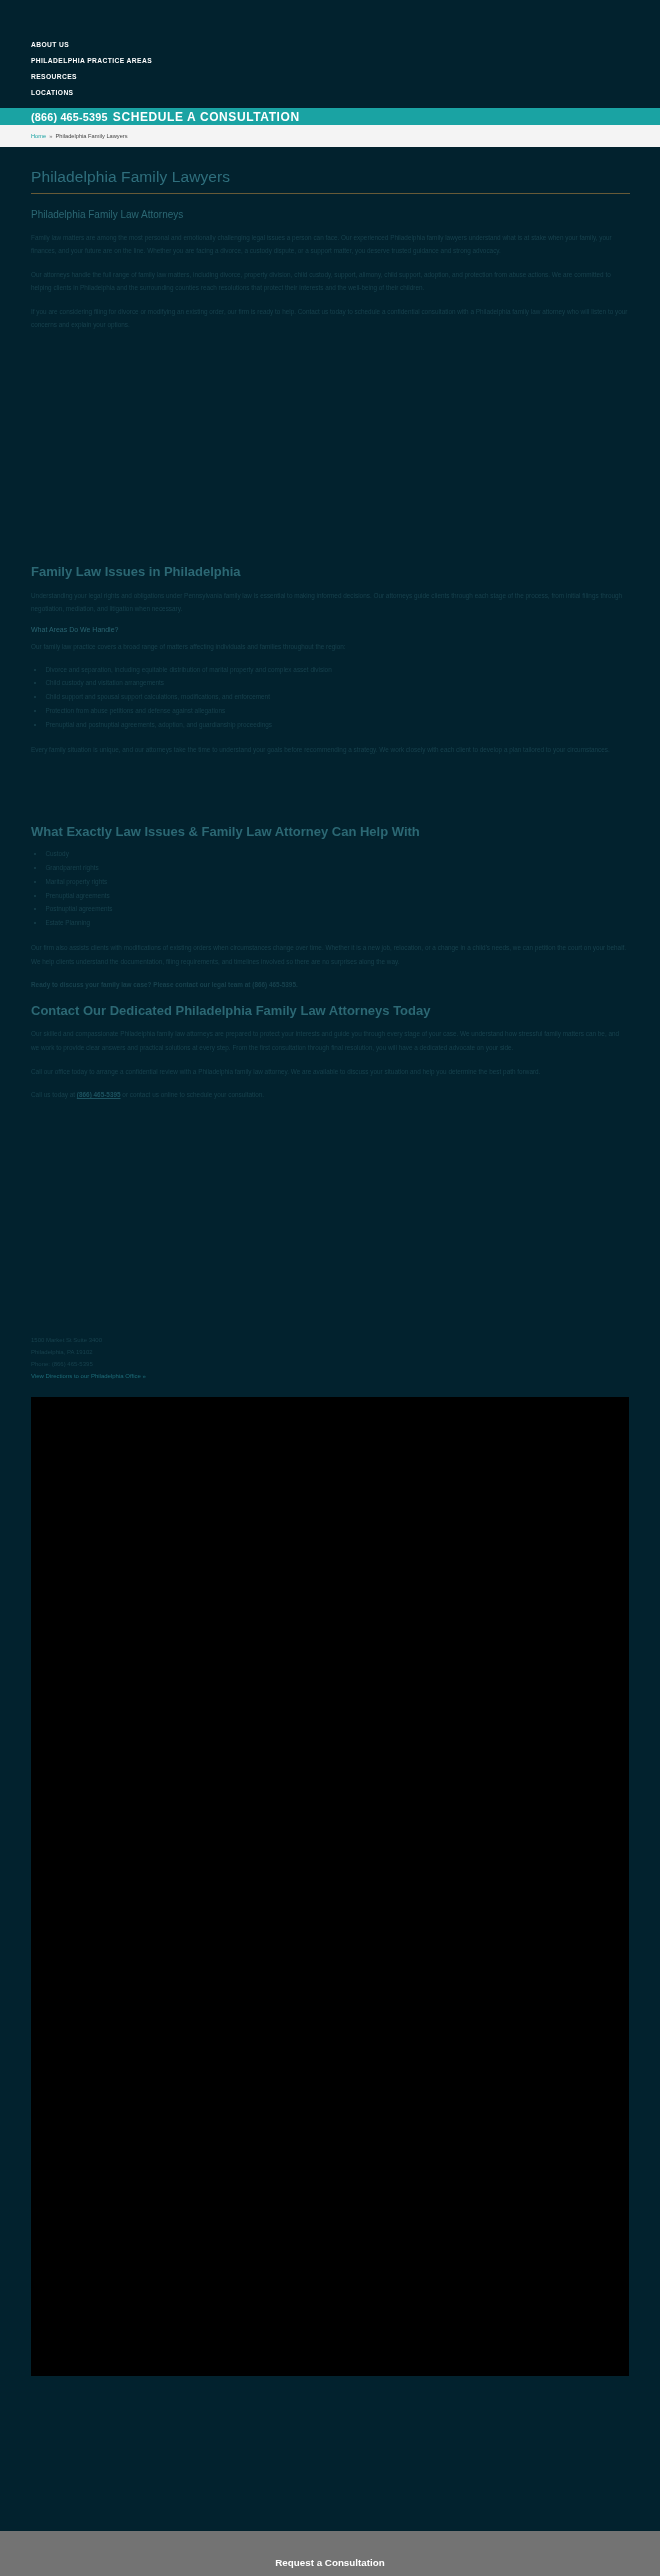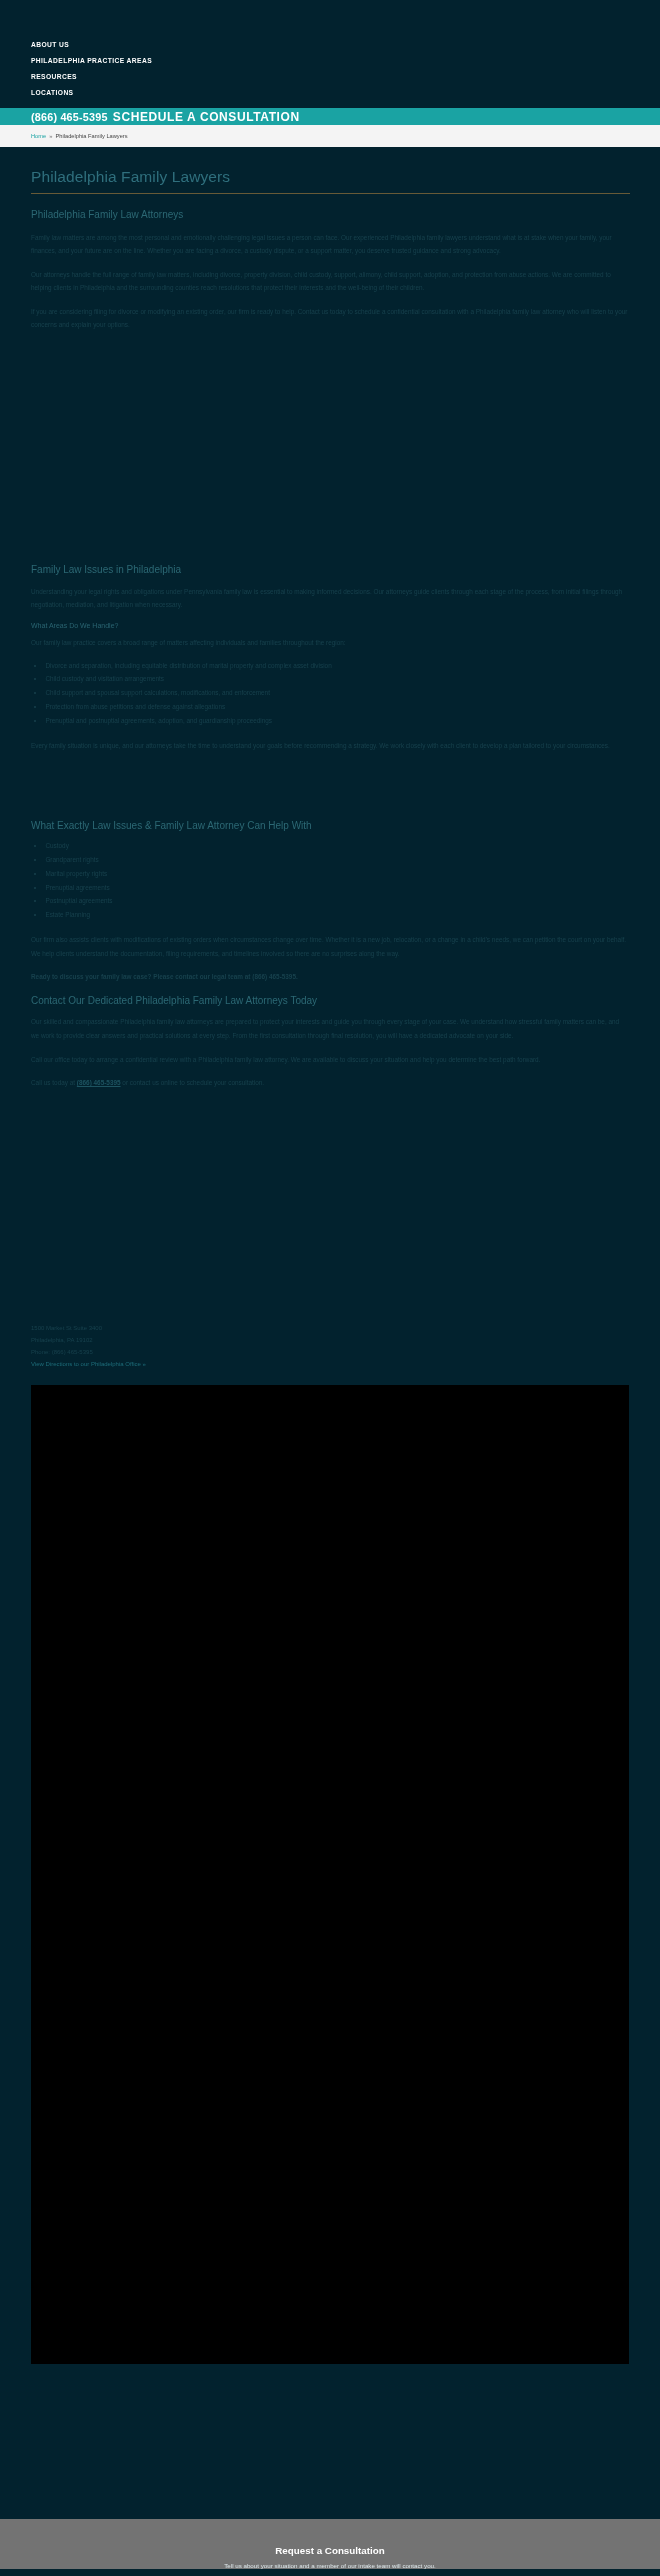--- a/index.html
+++ b/index.html
@@ -106,22 +106,22 @@
     margin: 0 0 10.3px 0;
     max-width: 598px;
   }
   p.body b { color: #1d5360; }
   .lnk { color: #1d6d7a; text-decoration: underline; }
 
   
   .section { padding: 0 31px; }
   h3.sec {
     color: #2c6874;
-    font-size: 10px;
-    font-weight: normal;
+    font-size: 13px;
+    font-weight: bold;
     margin: 0 0 9.3px 0;
   }
   h4.sec-sm {
     color: #2a6471;
     font-size: 7px;
     font-weight: normal;
     margin: 0 0 7.2px 0;
   }
   ul.bullets {
     margin: 0 0 11.3px 0;

